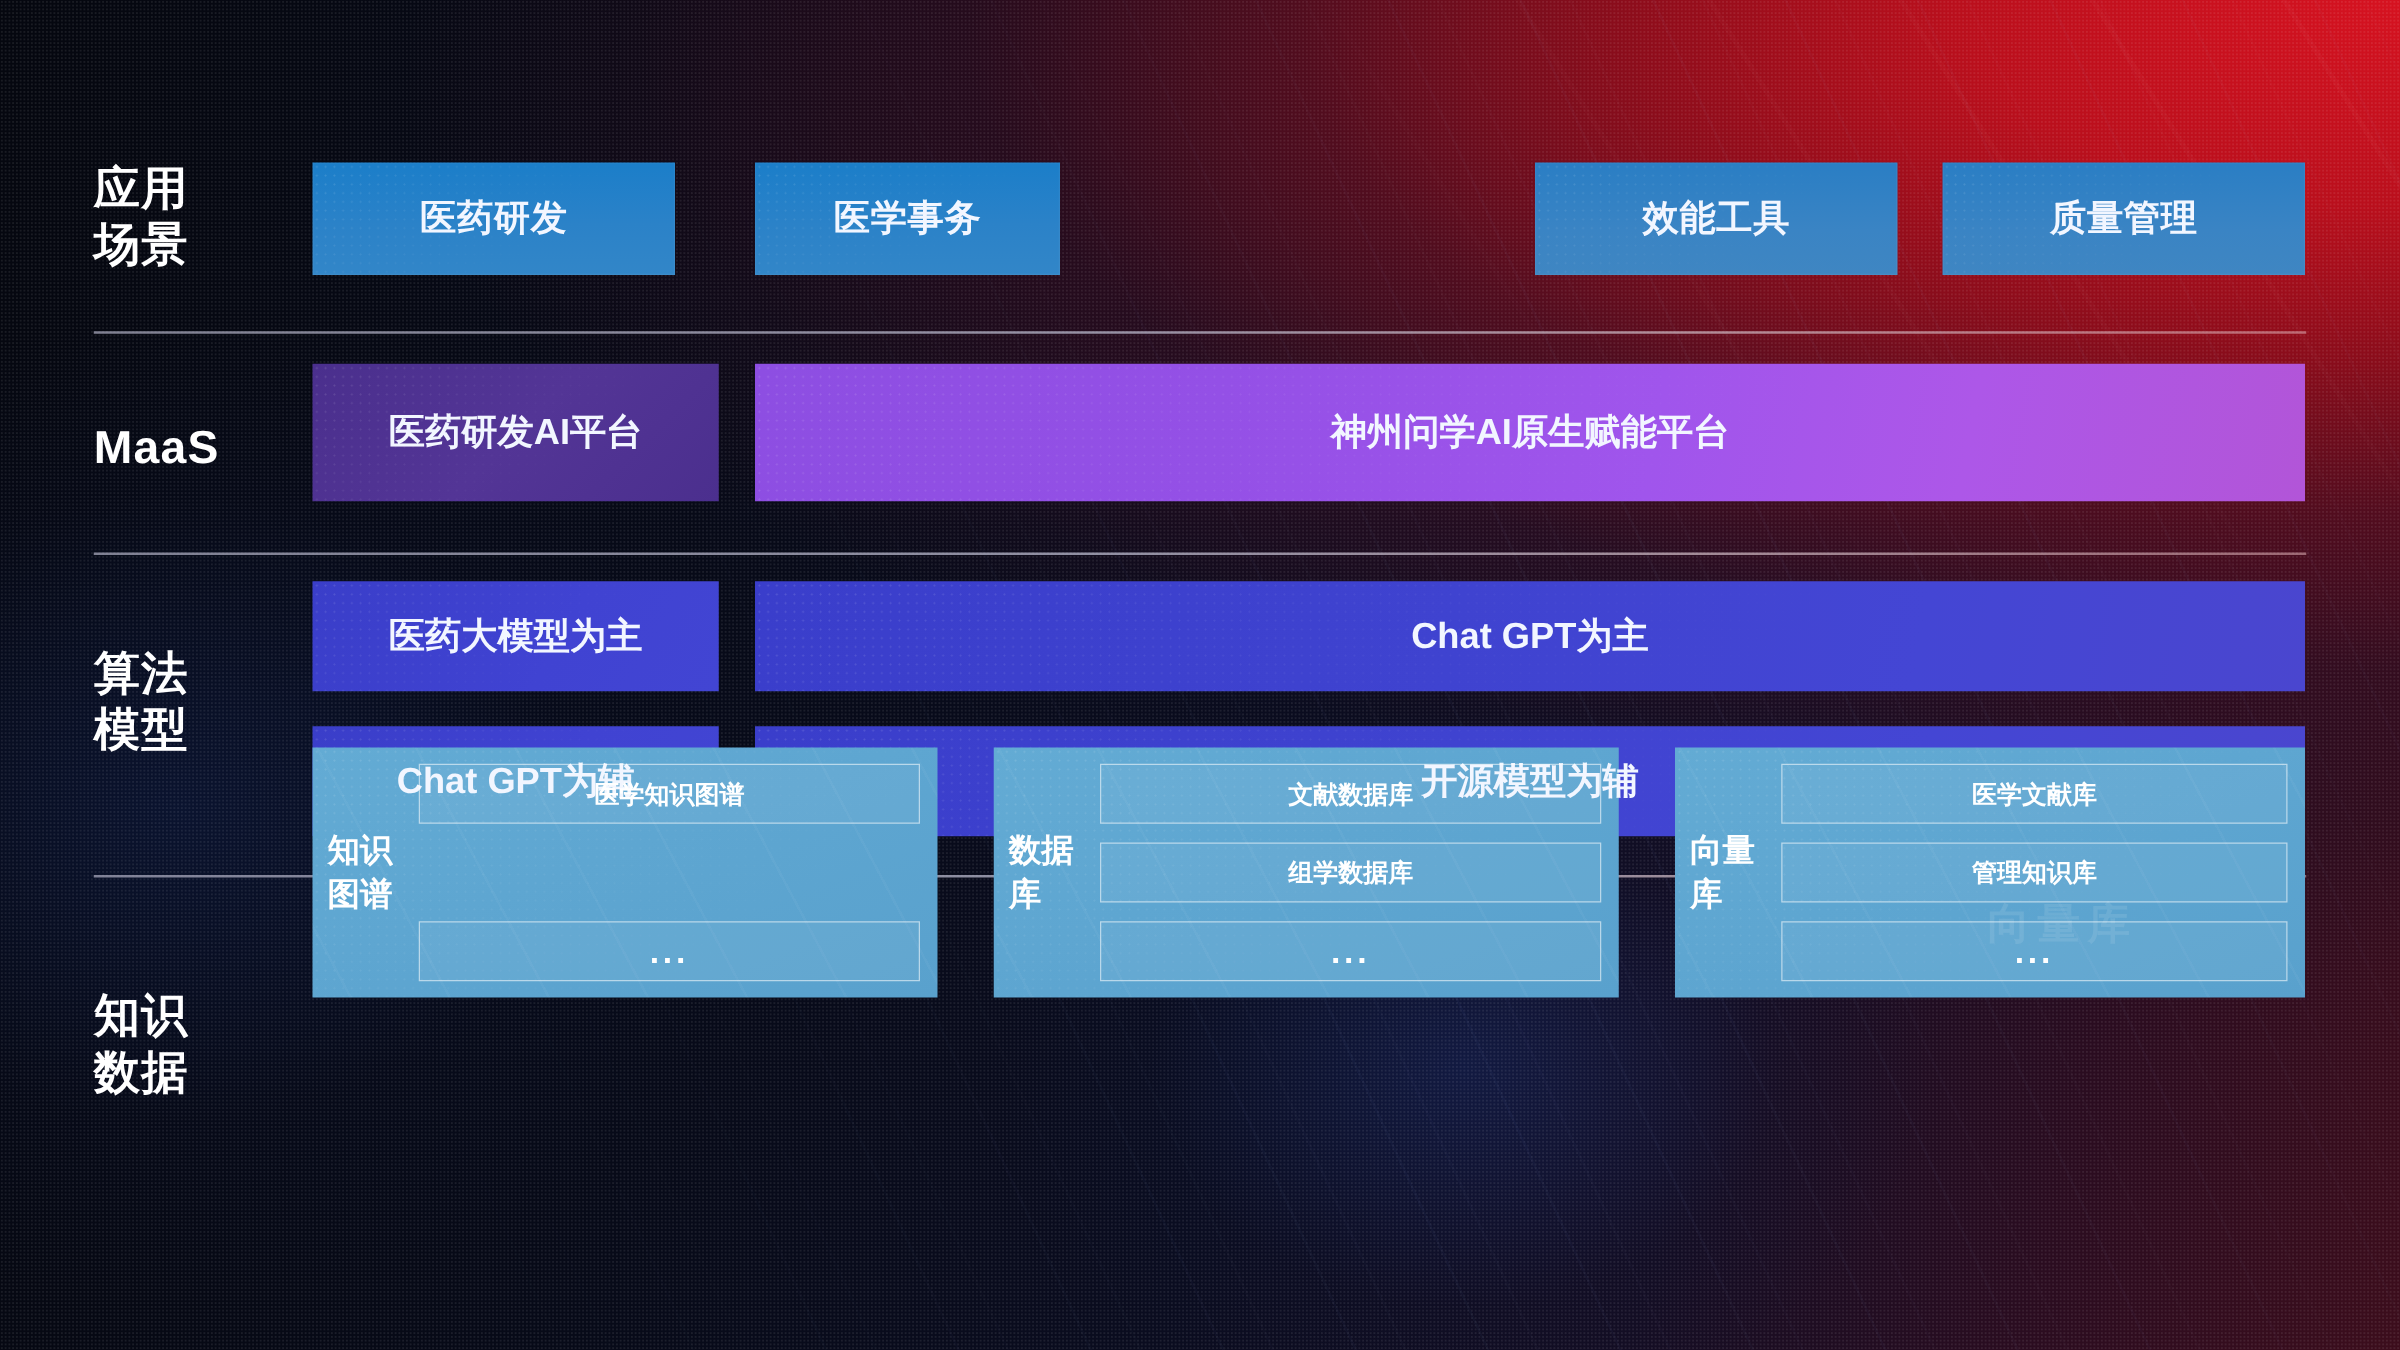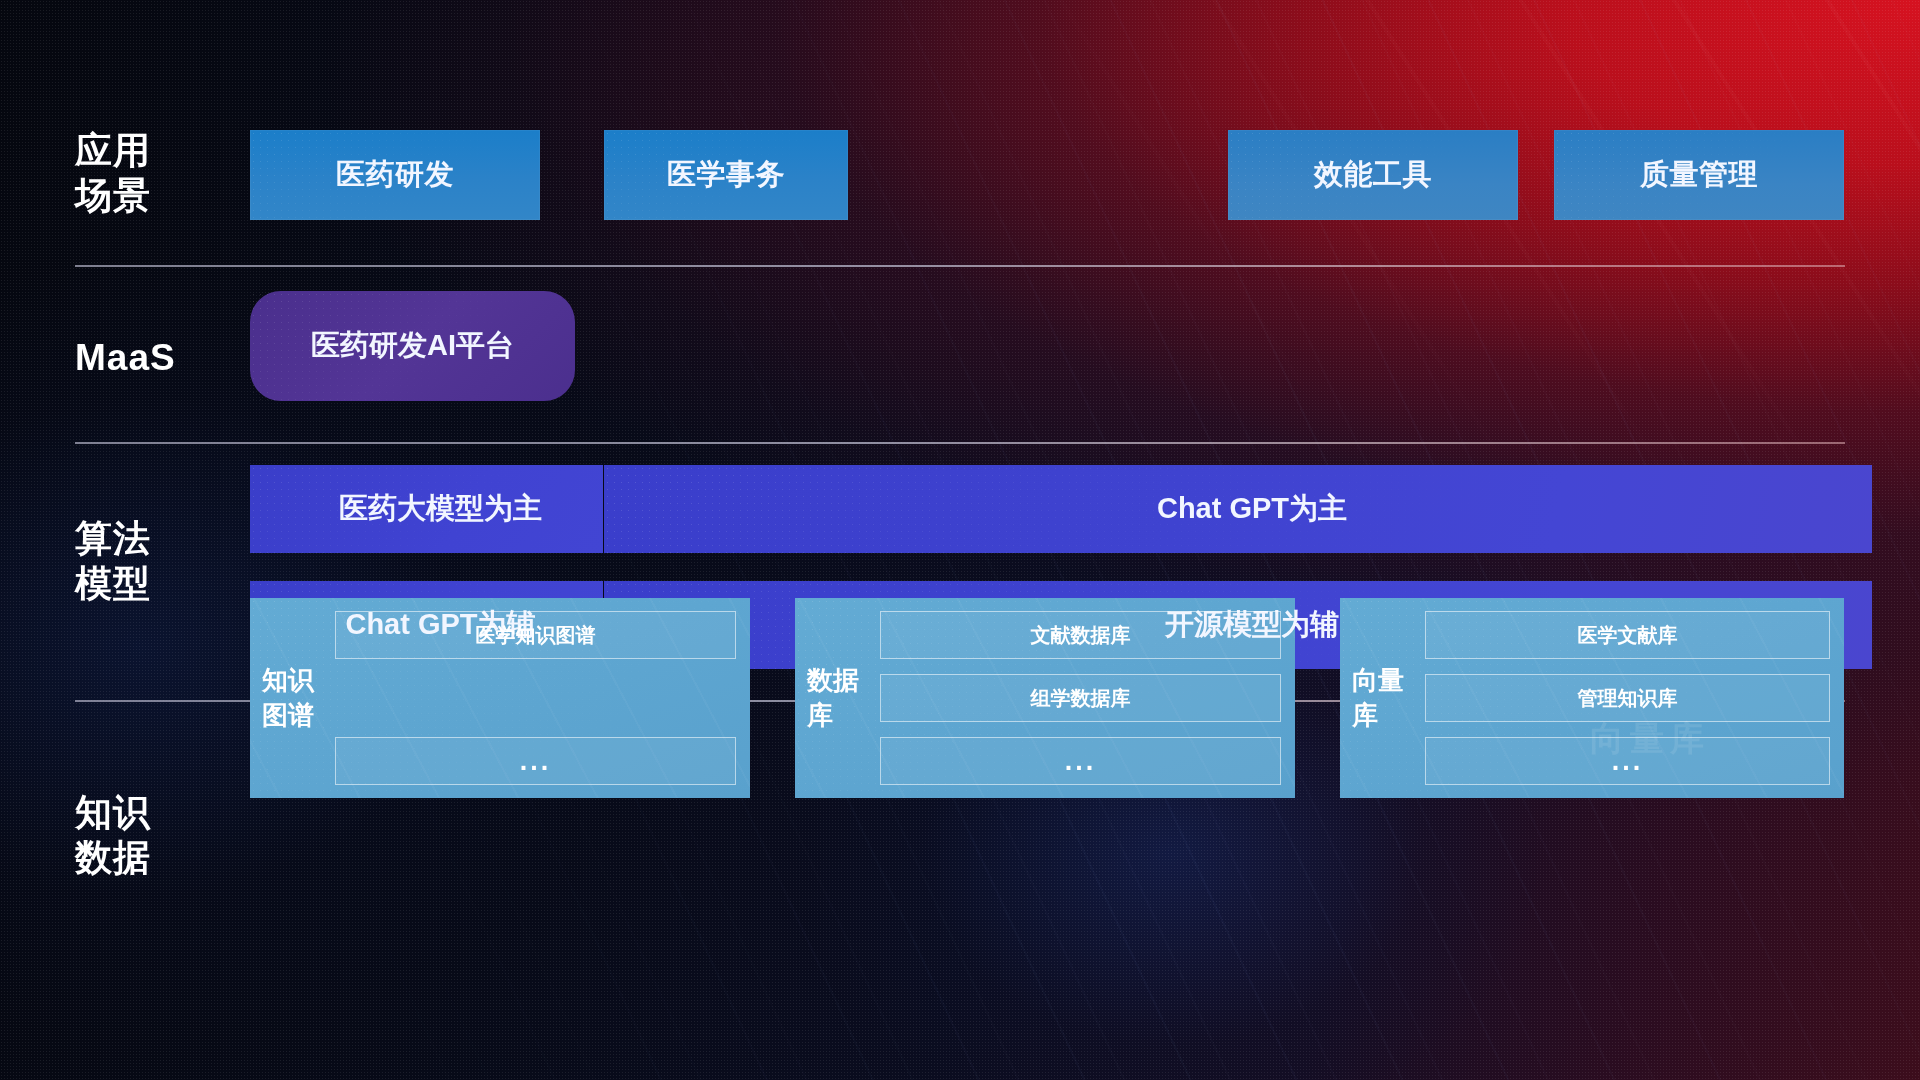--- a/index.html
+++ b/index.html
@@ -57,27 +57,27 @@
   .cell .txt{position:relative;z-index:2;}
 
   
   .app-box{height:90px;font-size:29px;letter-spacing:.5px;
     background:linear-gradient(180deg,#1b7ec9 0%,#2b82c8 55%,#3286c8 100%);
     box-shadow:inset 0 0 0 1px rgba(255,255,255,.05);}
   .app-box.tint-r{background:linear-gradient(180deg,#2a7ec4 0%,#3a84c4 60%,#3f86c2 100%);}
 
   
   .maas-left{height:110px;font-size:29px;
-    background:linear-gradient(135deg,#4a2f8d 0%,#533596 50%,#4b2f8e 100%);border-radius:31px;}
+    background:linear-gradient(135deg,#4a2f8d 0%,#533596 50%,#4b2f8e 100%);}
   .maas-right{height:110px;font-size:29px;
     background:linear-gradient(100deg,#8d4ee2 0%,#9450e6 30%,#a055ec 58%,#ad57e8 78%,#b255d8 100%);}
 
   
   .algo{height:88px;font-size:29px;
-    background:linear-gradient(100deg,#3a3ecb 0%,#3f43d0 45%,#4446d4 75%,#4a46cf 100%);padding-left:28px;}
+    background:linear-gradient(100deg,#3a3ecb 0%,#3f43d0 45%,#4446d4 75%,#4a46cf 100%);}
   .algo-left{background:linear-gradient(120deg,#3a3ec9 0%,#4043d2 60%,#4245d3 100%);}
 
   
   .kpanel{position:absolute;top:598px;height:200px;display:flex;align-items:stretch;
     background:linear-gradient(160deg,#63abd4 0%,#5ea6d1 45%,#59a1cd 100%);
     padding:13px 14px 13px 12px;box-sizing:border-box;}
   .kpanel .kdots{position:absolute;inset:0;opacity:.45;pointer-events:none;
     background-image:radial-gradient(rgba(255,255,255,.35) .7px, rgba(255,255,255,0) .9px);
     background-size:7px 7px;
     -webkit-mask-image:linear-gradient(140deg, rgba(0,0,0,.85) 0%, rgba(0,0,0,.25) 50%, rgba(0,0,0,0) 78%);
@@ -132,20 +132,24 @@
     <span class="dots"></span>
     <span class="txt">质量管理</span>
   </div>
 
   <div class="row-label" style="top:335px;">MaaS</div>
 
   <div class="cell maas-left" style="left:250px;top:291px;width:325px;">
     <span class="dots"></span>
     <span class="txt">医药研发AI平台</span>
   </div>
+  <div class="cell maas-right" style="left:604px;top:291px;width:1240px;">
+    <span class="dots"></span>
+    <span class="txt">神州问学AI原生赋能平台</span>
+  </div>
 
   <div class="row-label" style="top:516px;">算法
 模型</div>
 
   <div class="cell algo algo-left" style="left:250px;top:465px;width:325px;">
     <span class="dots"></span>
     <span class="txt">医药大模型为主</span>
   </div>
   <div class="cell algo" style="left:604px;top:465px;width:1240px;">
     <span class="dots"></span>

